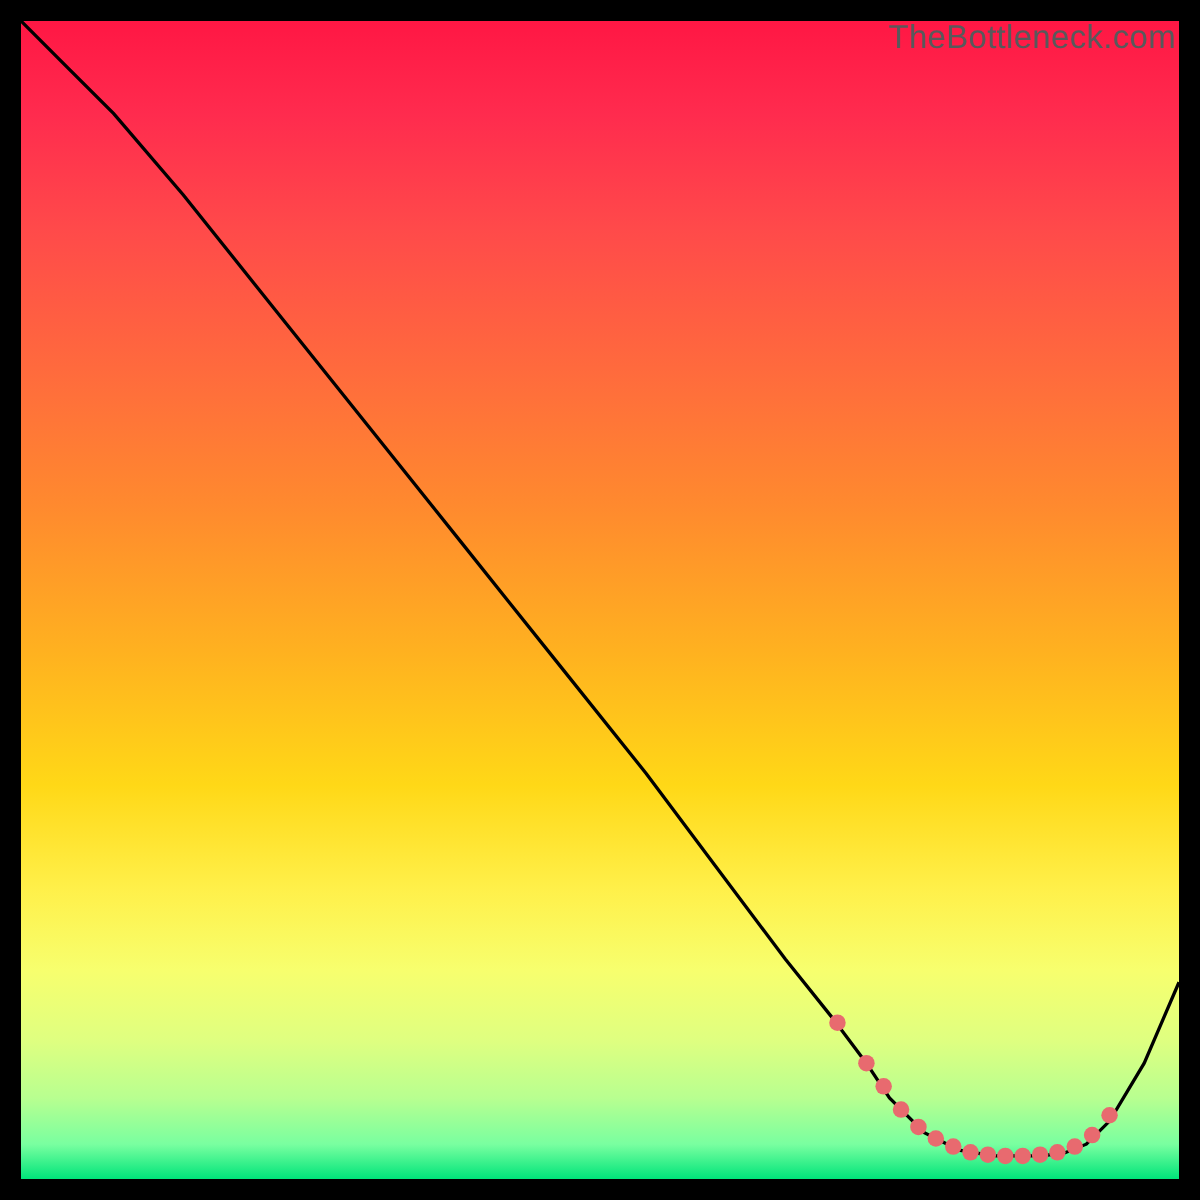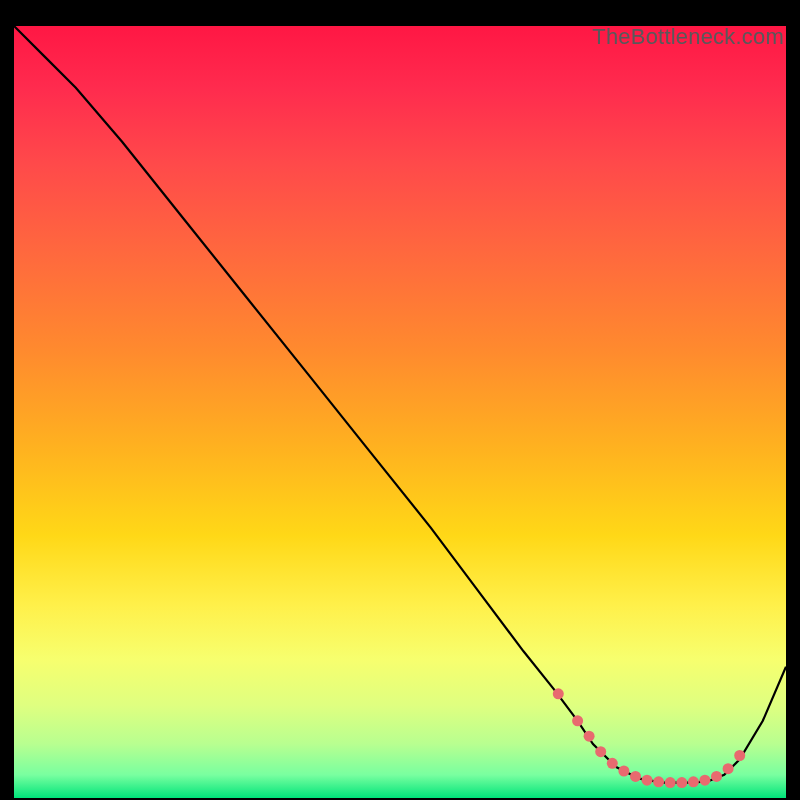--- a/index.html
+++ b/index.html
@@ -1,17 +1,17 @@
 <!DOCTYPE html>
 <html><head>
 <meta charset="utf-8">
 <style>
   html,body{margin:0;padding:0;width:800px;height:800px;background:#000;overflow:hidden;font-family:Arial,Helvetica,sans-serif}
   .frame{position:absolute;left:14px;top:14px;width:772px;height:772px;background:#000}
-  .plot{position:absolute;left:0;top:12px;width:772px;height:560px}
+  .plot{position:absolute;left:0;top:0;width:772px;height:560px}
   .gradient{position:absolute;left:0;top:0;width:772px;height:772px;
     background:linear-gradient(to bottom,
       #ff1744 0%,
       #ff2b4e 8%,
       #ff4a4a 18%,
       #ff6a3d 30%,
       #ff8a2e 42%,
       #ffb31f 55%,
       #ffd817 66%,
       #fff04a 75%,

